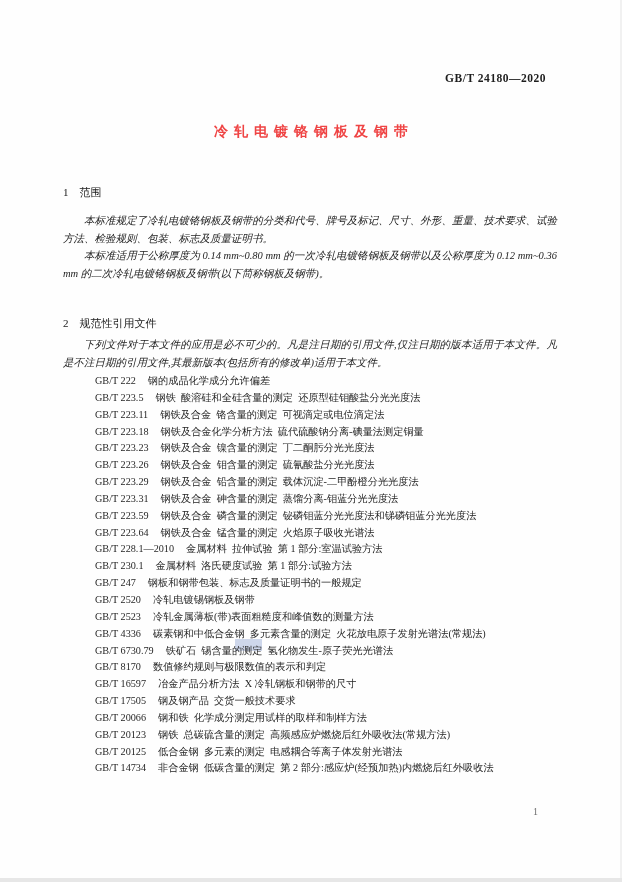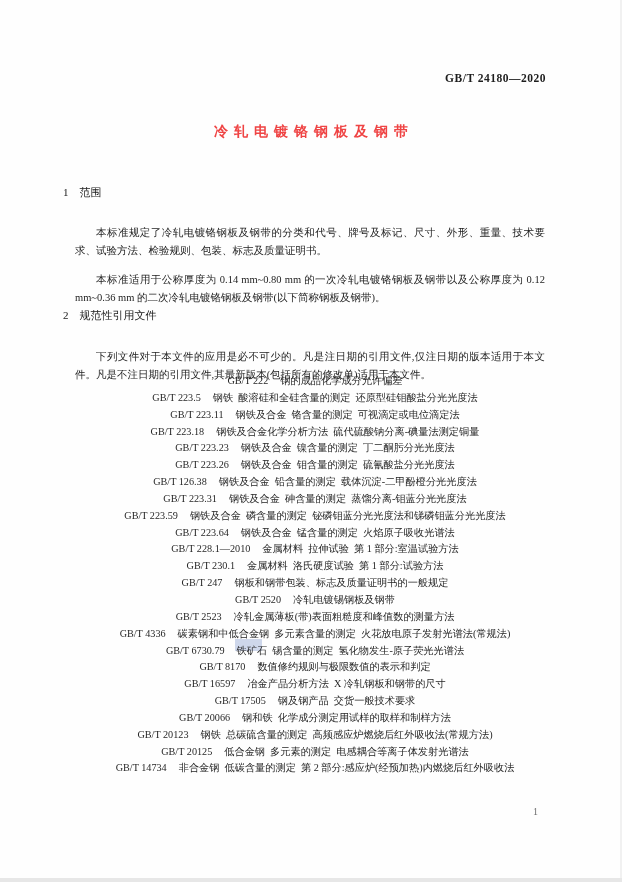--- a/index.html
+++ b/index.html
@@ -41,39 +41,38 @@
   }
   .sec-heading {
     position: absolute;
     left: 0;
     font-size: 11px;
     font-weight: normal;
     color: #1a1a1a;
   }
   .sec-heading .sec-num { display: inline-block; margin-right: 11px; }
   #sec1-heading { top: 185px; }
-  #sec2-heading { top: 308px; }
+  #sec2-heading { top: 316px; }
   .paras {
     position: absolute;
     left: 0;
     width: 494px;
     font-size: 10.5px;
     line-height: 17.5px;
     text-align: justify;
     text-justify: inter-ideograph;
   }
   #sec1-paras { top: 212px; }
   #sec2-paras { top: 336px; }
-  .paras p { margin: 12px; text-indent: 2em; }
+  .paras p { margin: 0; text-indent: 2em; font-style: italic; }
   .ref-list {
     position: absolute;
-    left: 17px;
+    left: 32px;
     top: 373px;
     width: 470px;
-    text-align: center;
   }
   .ref-line {
     height: 16.85px;
     line-height: 16.85px;
     font-size: 10.2px;
     white-space: pre;
     color: #262626;
   }
   .ref-code { display: inline-block; margin-right: 12px; }
   .page-number {
@@ -139,21 +138,21 @@
       <p>下列文件对于本文件的应用是必不可少的。凡是注日期的引用文件,仅注日期的版本适用于本文件。凡是不注日期的引用文件,其最新版本(包括所有的修改单)适用于本文件。</p>
     </div>
 
     <div class="ref-list">
         <div class="ref-line"><span class="ref-code">GB/T 222</span><span>钢的成品化学成分允许偏差</span></div>
         <div class="ref-line"><span class="ref-code">GB/T 223.5</span><span>钢铁  酸溶硅和全硅含量的测定  还原型硅钼酸盐分光光度法</span></div>
         <div class="ref-line"><span class="ref-code">GB/T 223.11</span><span>钢铁及合金  铬含量的测定  可视滴定或电位滴定法</span></div>
         <div class="ref-line"><span class="ref-code">GB/T 223.18</span><span>钢铁及合金化学分析方法  硫代硫酸钠分离-碘量法测定铜量</span></div>
         <div class="ref-line"><span class="ref-code">GB/T 223.23</span><span>钢铁及合金  镍含量的测定  丁二酮肟分光光度法</span></div>
         <div class="ref-line"><span class="ref-code">GB/T 223.26</span><span>钢铁及合金  钼含量的测定  硫氰酸盐分光光度法</span></div>
-        <div class="ref-line"><span class="ref-code">GB/T 126.38</span><span>钢铁及合金  铅含量的测定  载体沉淀-二甲酚橙分光光度法</span></div>
+        <div class="ref-line"><span class="ref-code">GB/T 223.29</span><span>钢铁及合金  铅含量的测定  载体沉淀-二甲酚橙分光光度法</span></div>
         <div class="ref-line"><span class="ref-code">GB/T 223.31</span><span>钢铁及合金  砷含量的测定  蒸馏分离-钼蓝分光光度法</span></div>
         <div class="ref-line"><span class="ref-code">GB/T 223.59</span><span>钢铁及合金  磷含量的测定  铋磷钼蓝分光光度法和锑磷钼蓝分光光度法</span></div>
         <div class="ref-line"><span class="ref-code">GB/T 223.64</span><span>钢铁及合金  锰含量的测定  火焰原子吸收光谱法</span></div>
         <div class="ref-line"><span class="ref-code">GB/T 228.1—2010</span><span>金属材料  拉伸试验  第 1 部分:室温试验方法</span></div>
         <div class="ref-line"><span class="ref-code">GB/T 230.1</span><span>金属材料  洛氏硬度试验  第 1 部分:试验方法</span></div>
         <div class="ref-line"><span class="ref-code">GB/T 247</span><span>钢板和钢带包装、标志及质量证明书的一般规定</span></div>
         <div class="ref-line"><span class="ref-code">GB/T 2520</span><span>冷轧电镀锡钢板及钢带</span></div>
         <div class="ref-line"><span class="ref-code">GB/T 2523</span><span>冷轧金属薄板(带)表面粗糙度和峰值数的测量方法</span></div>
         <div class="ref-line"><span class="ref-code">GB/T 4336</span><span>碳素钢和中低合金钢  多元素含量的测定  火花放电原子发射光谱法(常规法)</span></div>
         <div class="ref-line"><span class="ref-code">GB/T 6730.79</span><span>铁矿石  锡含量的测定  氢化物发生-原子荧光光谱法</span></div>

